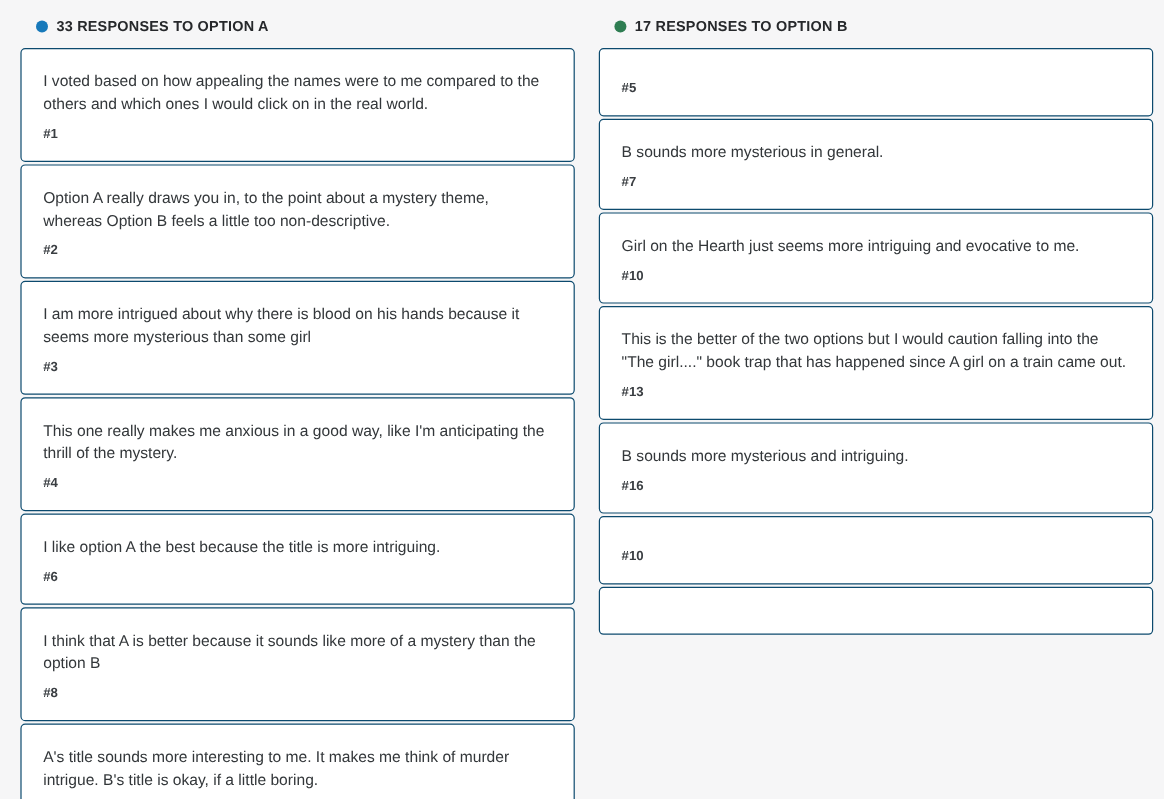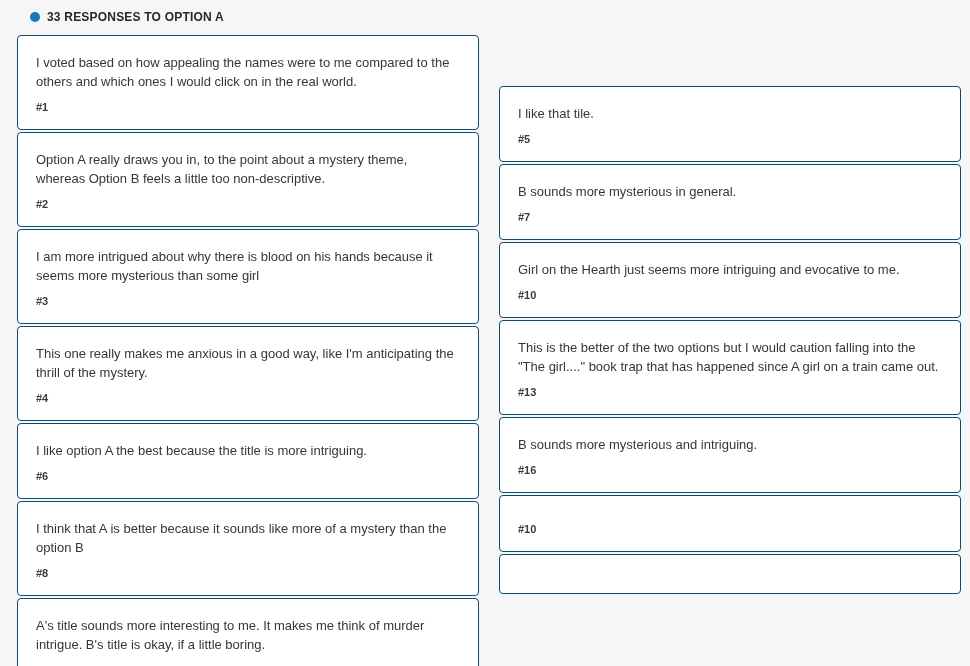--- a/index.html
+++ b/index.html
@@ -9,21 +9,20 @@
     overflow: hidden;
     background: #f6f6f7;
     font-family: "Liberation Sans", sans-serif;
   }
   .board {
     display: flex;
     gap: 20px;
     padding: 13px 9px 0 17px;
     width: 970px;
     height: 666px;
-    align-items: center;
   }
   .column {
     flex: 1 1 0;
     min-width: 0;
   }
   .col-header {
     display: flex;
     align-items: center;
     gap: 7px;
     padding-left: 13px;
@@ -112,24 +111,27 @@
         </div>
 
         <div class="card">
           <div class="response-text">A's title sounds more interesting to me. It makes me think of murder intrigue. B's title is okay, if a little boring.</div>
 
         </div>
       </div>
   </div>
 
   <div class="column">
+    <div class="col-header">
+      <span class="dot" style="background-color: rgb(46, 125, 82);"></span>
+      <span class="col-header-label">17 RESPONSES TO OPTION B</span>
+    </div>
     <div class="cards">
 
         <div class="card">
-          <div class="response-text">I like that tile.</div>
           <div class="response-number">#5</div>
         </div>
 
         <div class="card">
           <div class="response-text">B sounds more mysterious in general.</div>
           <div class="response-number">#7</div>
         </div>
 
         <div class="card">
           <div class="response-text">Girl on the Hearth just seems more intriguing and evocative to me.</div>

